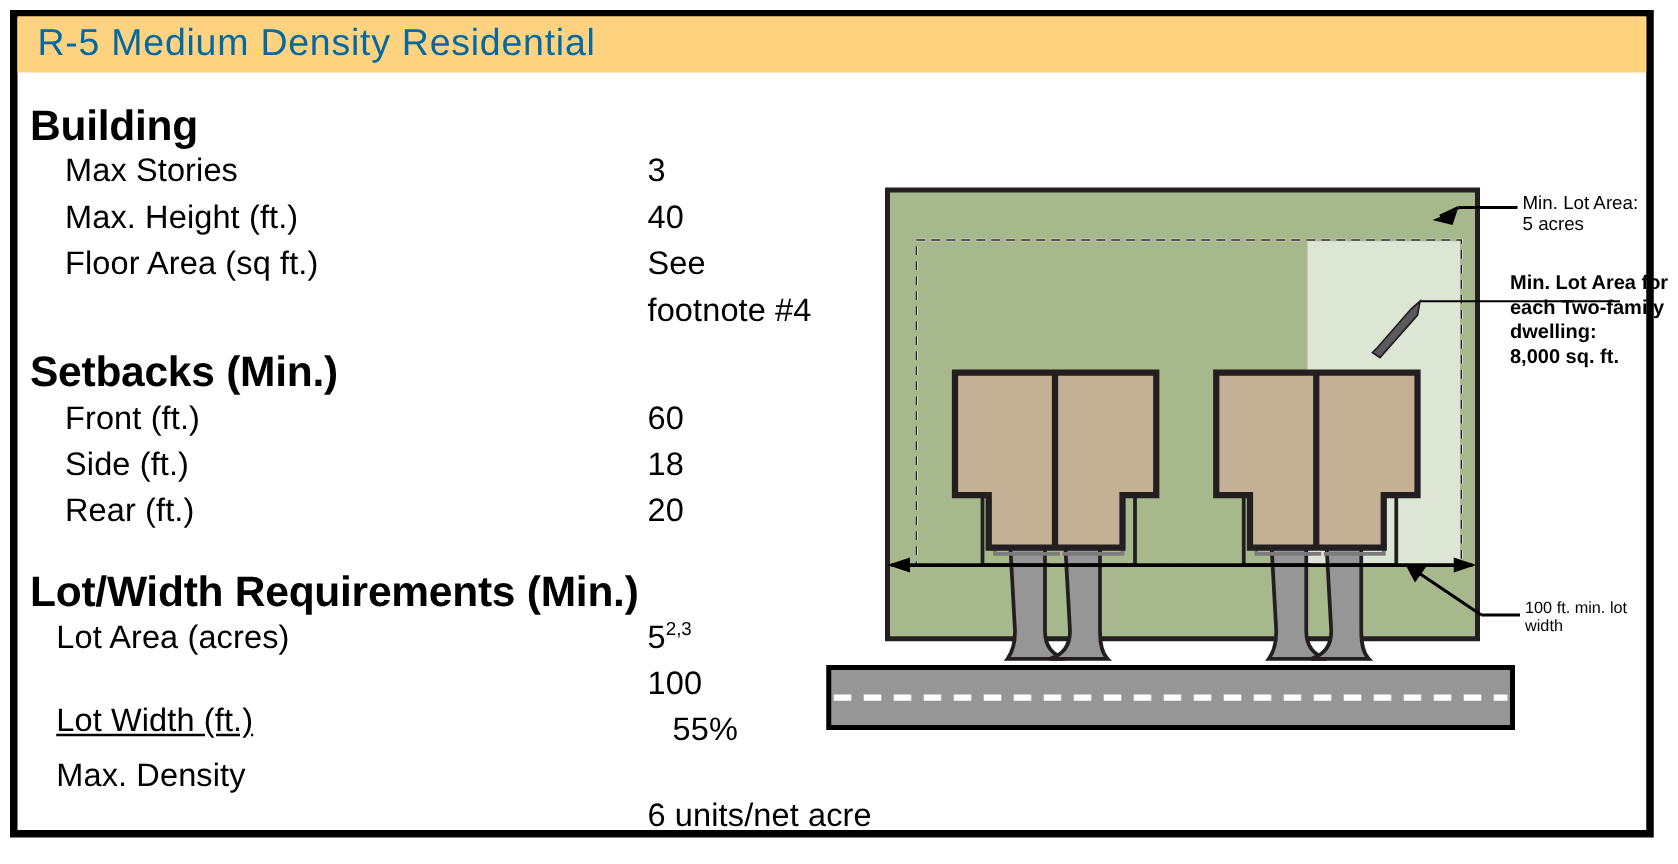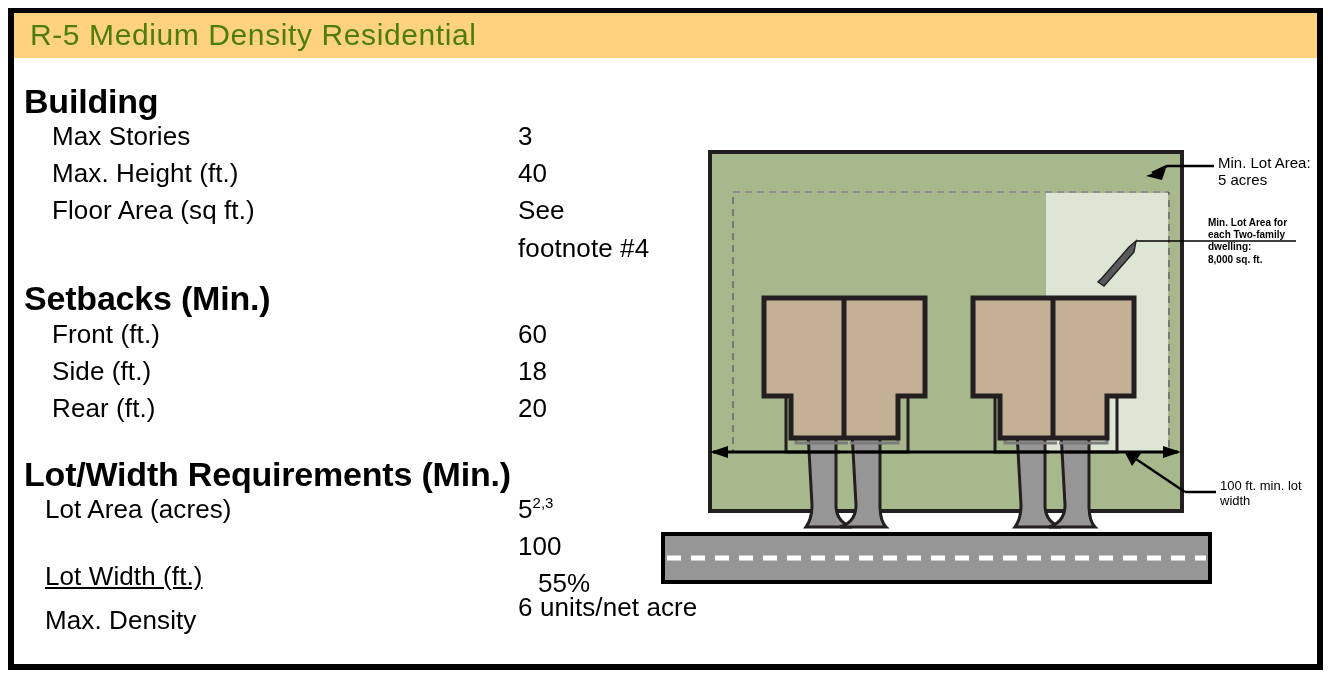--- a/index.html
+++ b/index.html
@@ -36,21 +36,21 @@
     width: 1303px;
     height: 45px;
     background: #ffd27f;
   }
   #title-text {
     position: absolute;
     left: 16px;
     top: 5px;
     font-size: 30px;
     letter-spacing: 0.6px;
-    color: #4d7c0f;
+    color: #0369a1;
     white-space: nowrap;
   }
   
   .spec-group-title {
     position: absolute;
     font-weight: bold;
     font-size: 34px;
     color: #000000;
     white-space: nowrap;
     letter-spacing: -0.2px;
@@ -91,21 +91,21 @@
     line-height: 1.12;
   }
   #anno-lot-area {
     left: 1218px;
     top: 155px;
     font-size: 15px;
   }
   #anno-two-family {
     left: 1208px;
     top: 217px;
-    font-size: 10px;
+    font-size: 16px;
     line-height: 1.22;
     font-weight: bold;
   }
   #anno-lot-width {
     left: 1220px;
     top: 478px;
     font-size: 13px;
     line-height: 1.18;
   }
 </style>
@@ -147,21 +147,21 @@
 
   <div class="spec-label" style="left:45px; top:494px;">Lot Area (acres)</div>
   <div class="spec-value" style="top:494px;"><span>5</span><span class="sup">2,3</span></div>
 
   <div class="spec-label" style="left:45px; top:561px;text-decoration:underline;">Lot Width (ft.)</div>
   <div class="spec-value" style="top:531px;">100</div>
 
   <div class="spec-value" style="top:568px;margin-left:20px;">55%</div>
 
   <div class="spec-label" style="left:45px; top:605px;">Max. Density</div>
-  <div class="spec-value" style="top:592px;text-align:right;">6 units/net acre</div>
+  <div class="spec-value" style="top:637px;text-align:right;">6 units/net acre</div>
 
   <svg id="diagram" viewBox="0 0 1342 691">
 
     <rect x="710" y="152" width="472" height="359" fill="#a6b88c" stroke="#231f20" stroke-width="4"></rect>
 
     <rect x="1046" y="193" width="122" height="259" fill="#dde5d4" stroke="none"></rect>
 
     <rect x="733" y="192" width="436" height="260" fill="none" stroke="#ffffff" stroke-width="2" stroke-dasharray="7,5"></rect>
     <rect x="733" y="192" width="436" height="260" fill="none" stroke="#231f20" stroke-width="1.2" stroke-dasharray="7,5"></rect>
 

